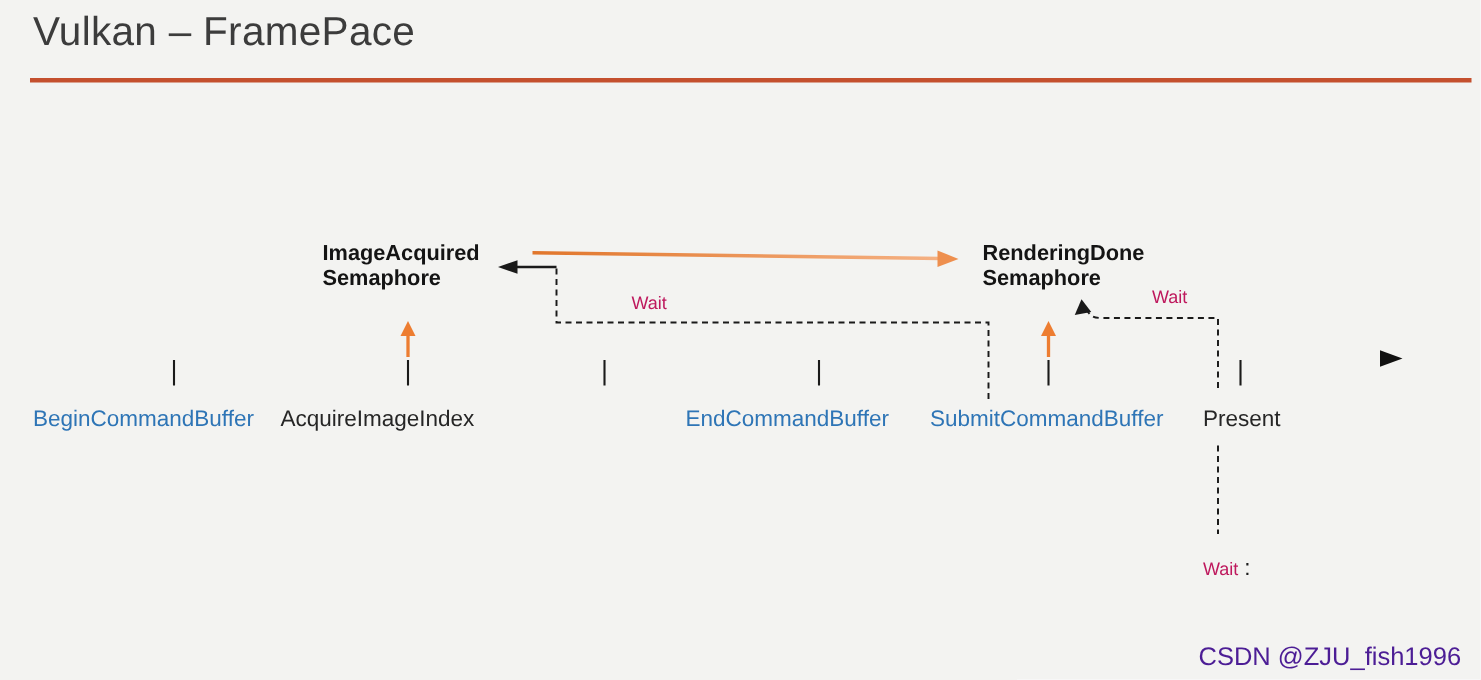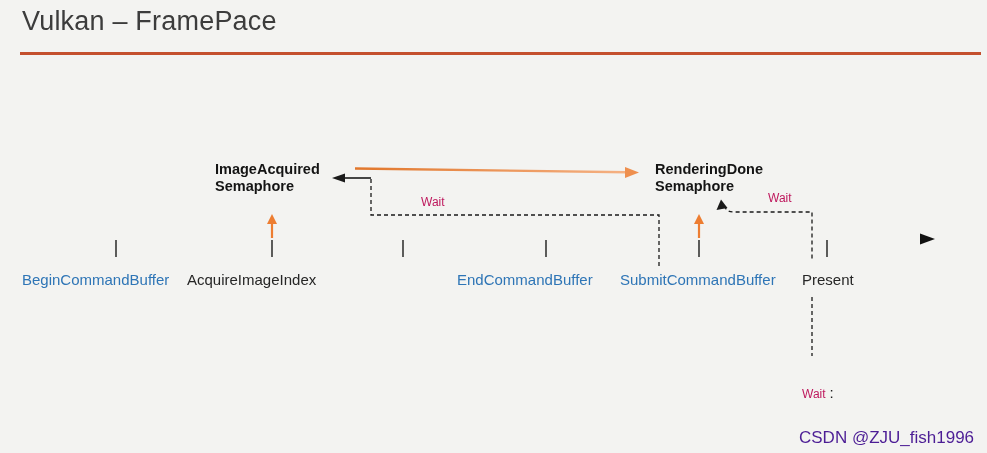--- a/index.html
+++ b/index.html
@@ -35,21 +35,21 @@
   }
   .wait{font-size:12px;color:#be185d;}
   .wait1{left:421px;top:195px;}
   .wait2{left:768px;top:191px;}
   .ev{top:271px;font-size:15px;}
   .c-blue{color:#2E75B6;}
   .c-dark{color:#262626;}
   .ev1{left:22px;} .ev2{left:187px;} .ev3{left:333px;}
   .ev4{left:457px;} .ev5{left:620px;} .ev6{left:802px;}
   .present-wait{
-    left:802px;top:383px;
+    left:802px;top:369px;
     font-size:15px;line-height:20px;color:#1d1d1d;white-space:nowrap;
   }
   .present-wait .colon{margin-left:4px;color:#1d1d1d;}
   .watermark{
     left:799px;top:428px;
     font-size:17px;color:#4c1d95;
   }
 </style>
 </head>
 <body>

